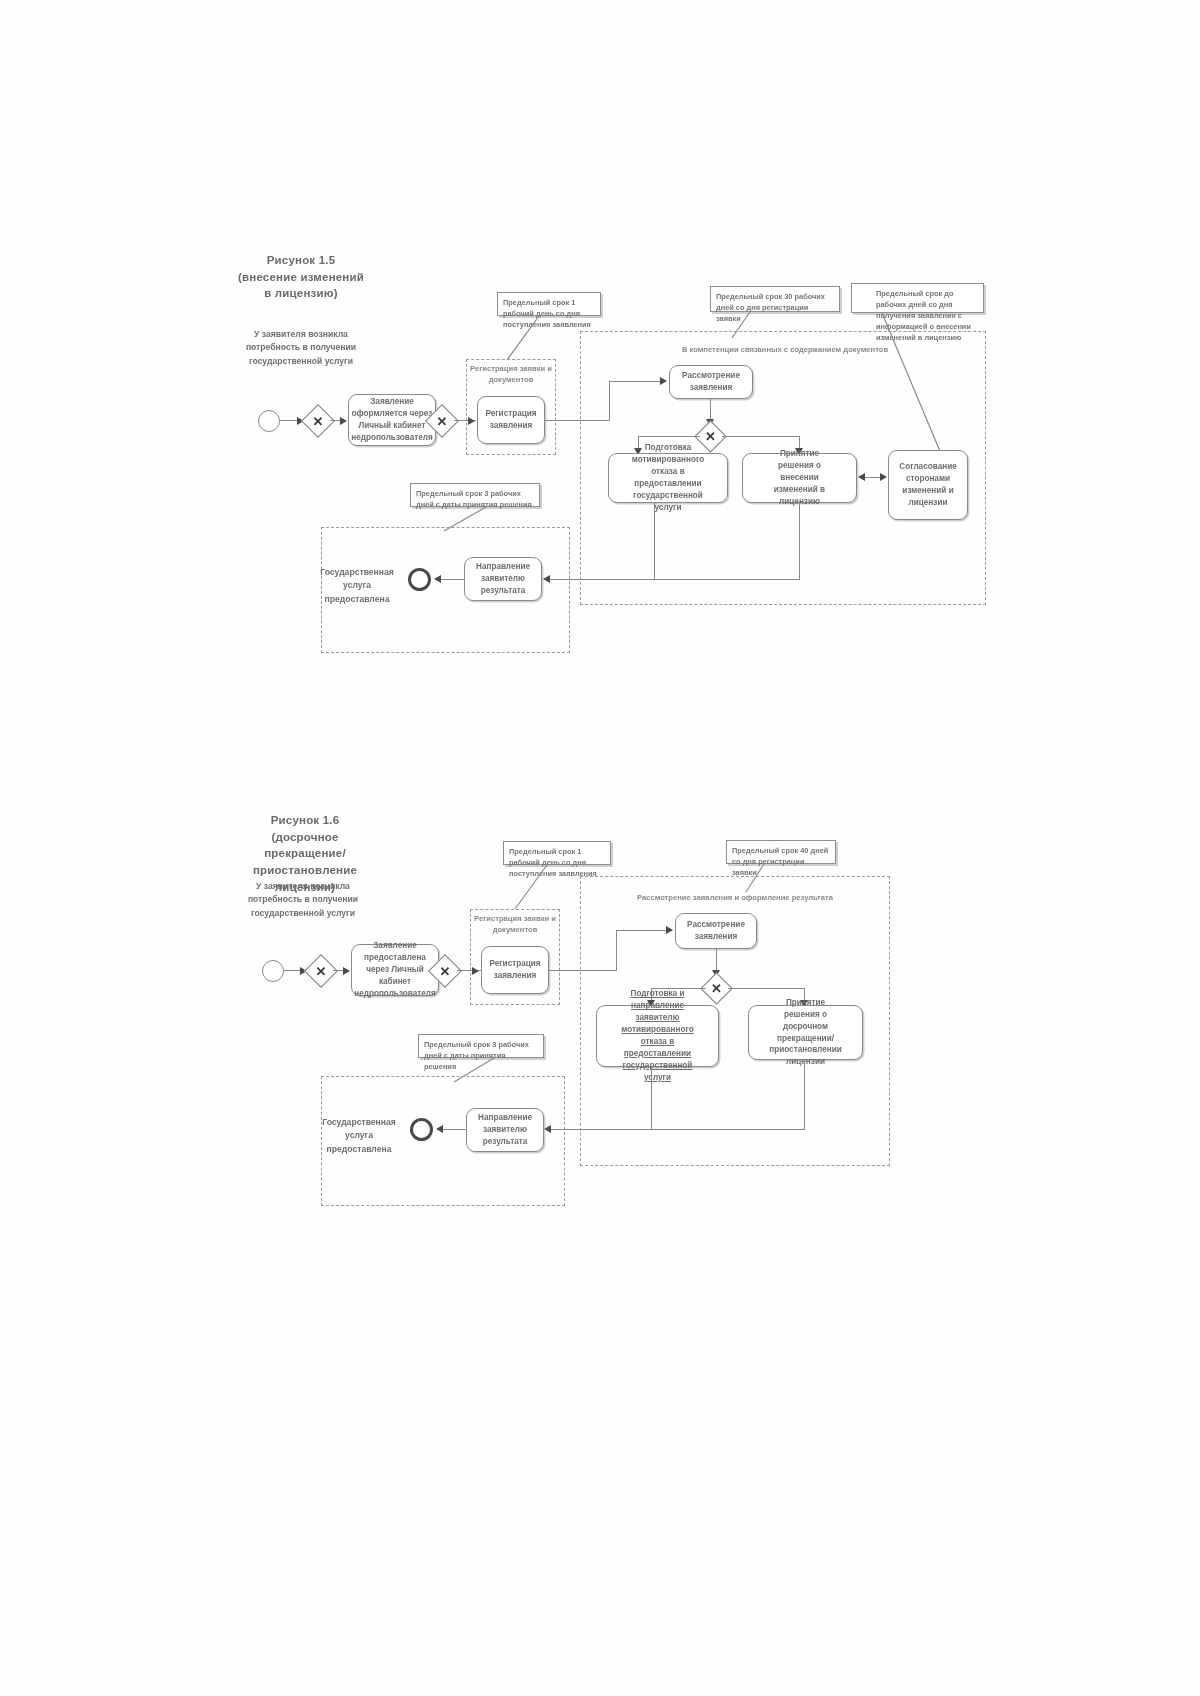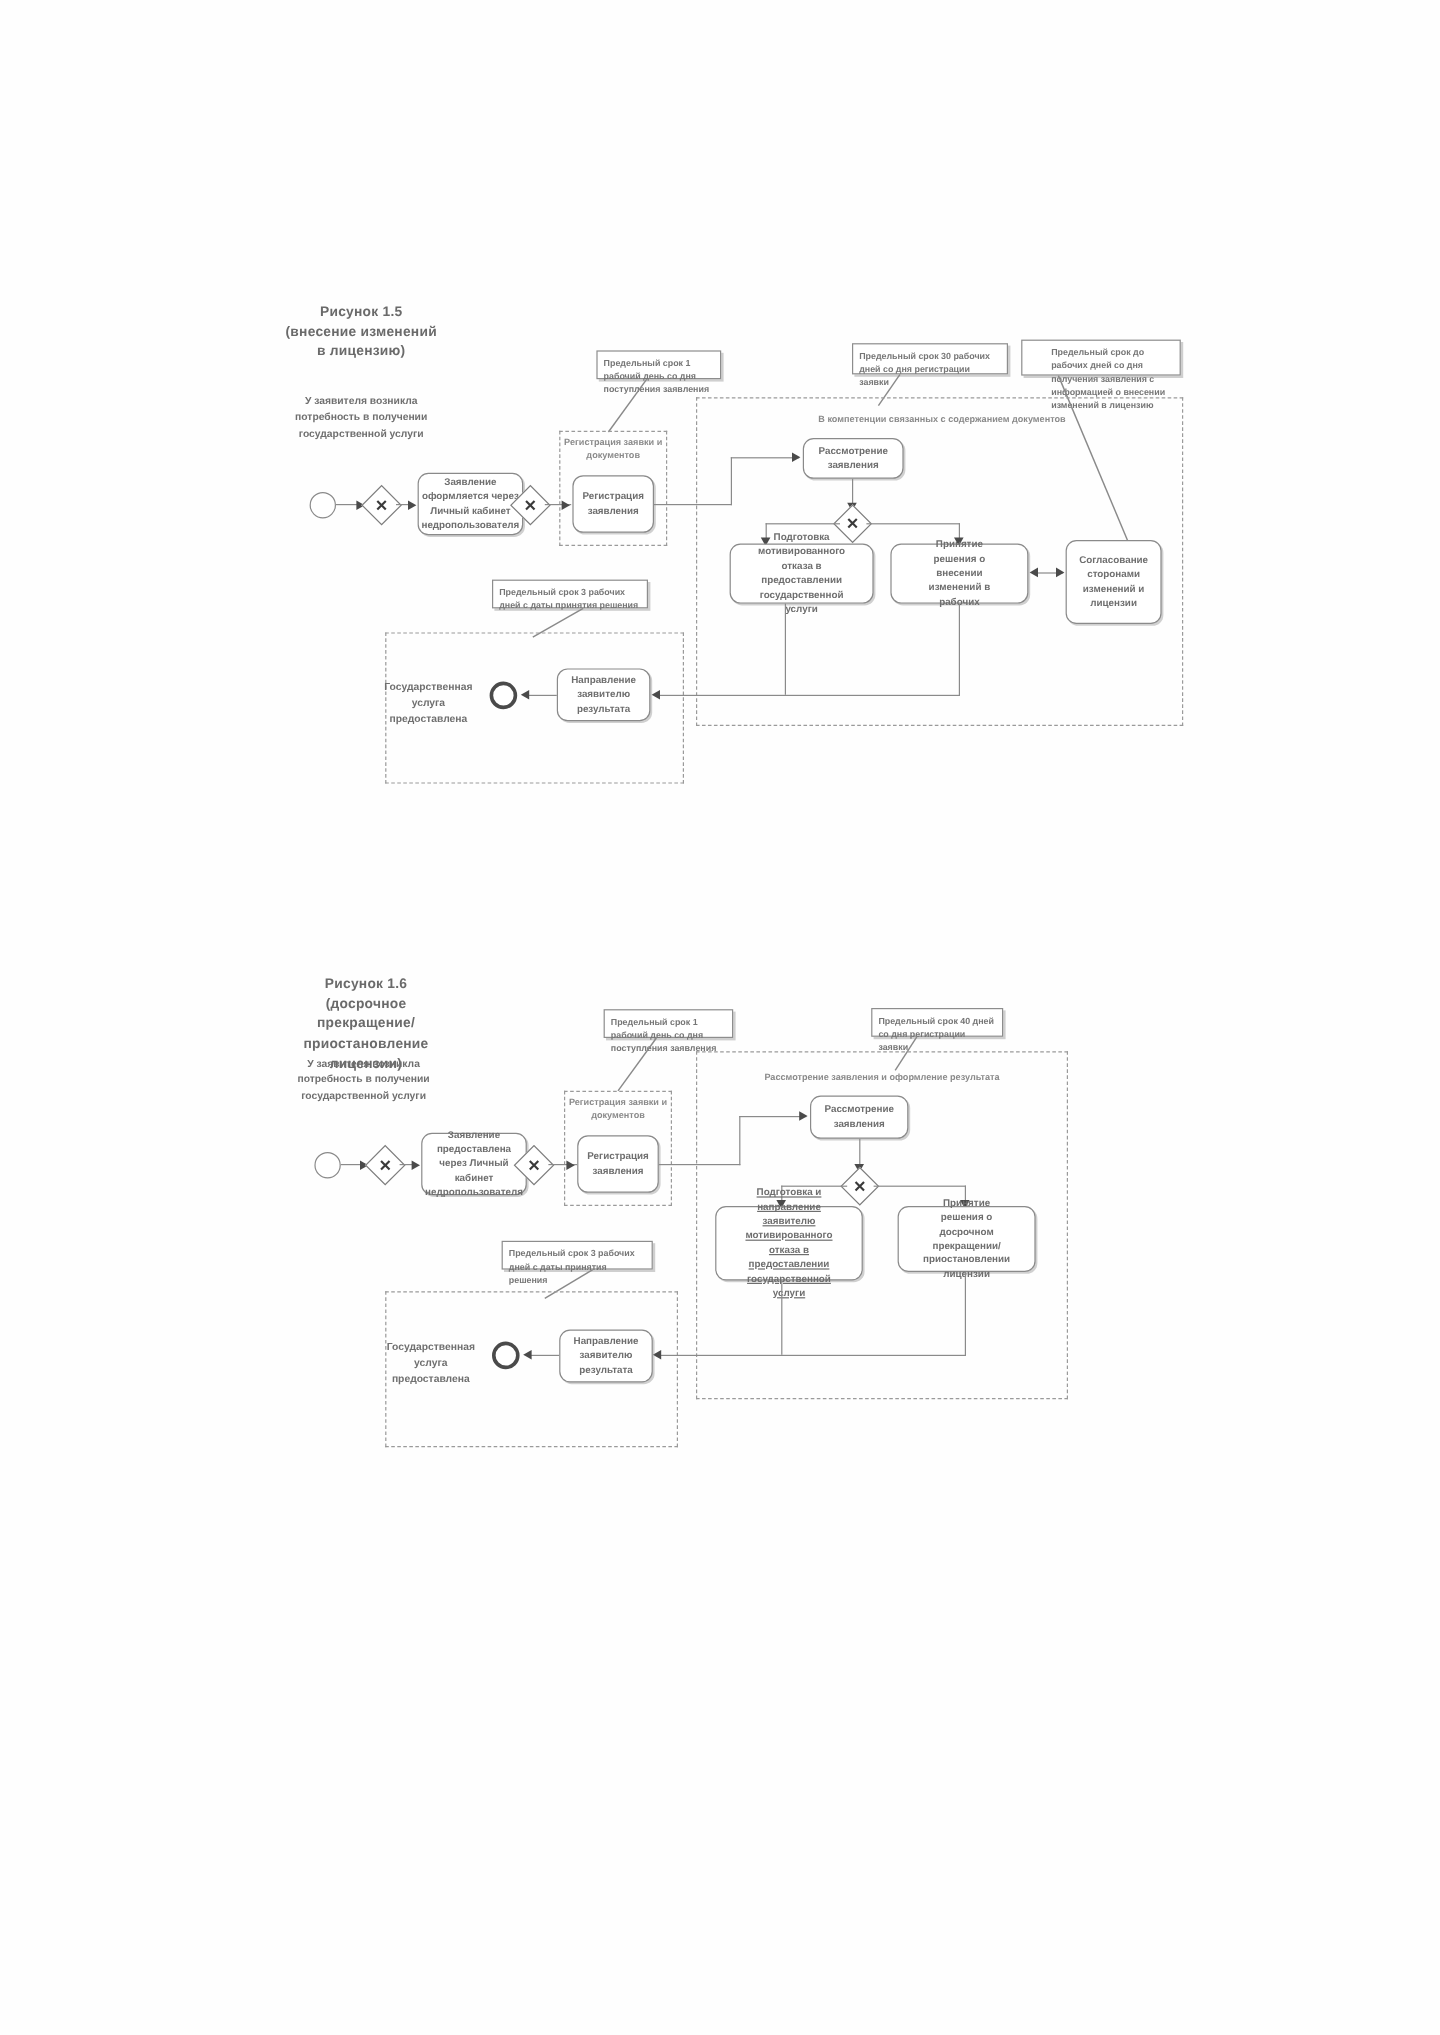--- a/index.html
+++ b/index.html
@@ -261,21 +261,21 @@
 
     <div class="ln h" style="left:638px; top:436px; width:62px;"></div>
     <div class="ln h" style="left:722px; top:436px; width:78px;"></div>
     <div class="ln v" style="left:638px; top:436px; height:16px;"></div>
     <div class="ln v" style="left:799px; top:436px; height:16px;"></div>
     <div class="arrow down" style="left:634px; top:448px;"></div>
     <div class="arrow down" style="left:795px; top:448px;"></div>
 
     <div class="task" style="left:608px; top:453px; width:120px; height:50px;">Подготовка мотивированного отказа в предоставлении государственной услуги</div>
 
-    <div class="task" style="left:742px; top:453px; width:115px; height:50px;">Принятие решения о внесении изменений в рабочих</div>
+    <div class="task" style="left:742px; top:453px; width:115px; height:50px;">Принятие решения о внесении изменений в лицензию</div>
 
     <div class="task" style="left:888px; top:450px; width:80px; height:70px;">Согласование сторонами изменений и лицензии</div>
 
     <div class="ln h" style="left:860px; top:477px; width:26px;"></div>
     <div class="arrow left" style="left:858px; top:473px;"></div>
     <div class="arrow right" style="left:880px; top:473px;"></div>
 
     <div class="ln v" style="left:799px; top:503px; height:77px;"></div>
     <div class="ln h" style="left:546px; top:579px; width:254px;"></div>
     <div class="arrow left" style="left:543px; top:575px;"></div>

